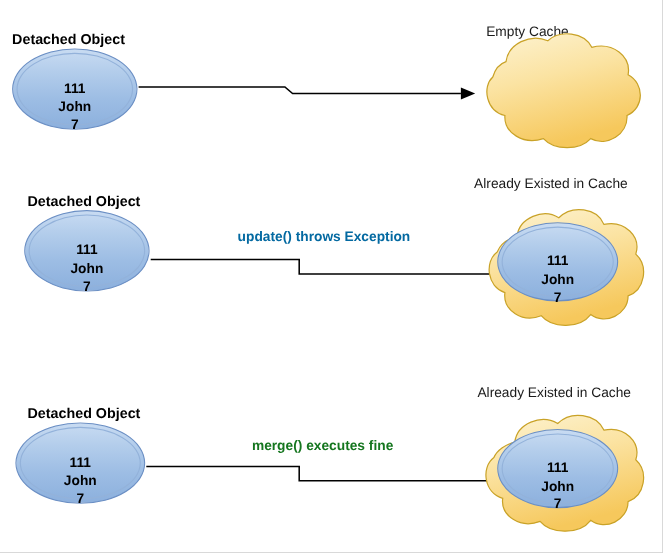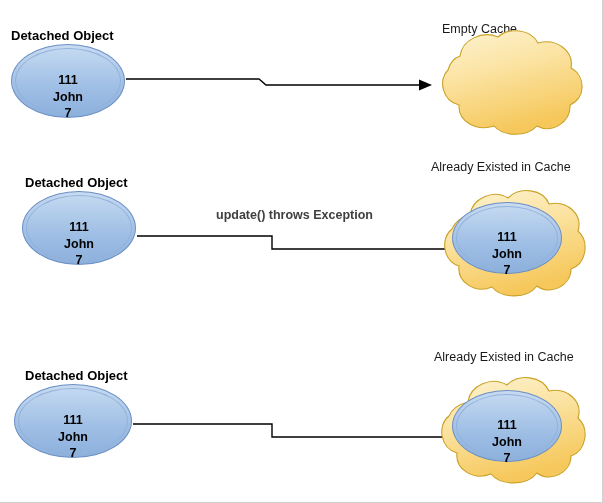--- a/index.html
+++ b/index.html
@@ -41,21 +41,21 @@
     color: #1a1a1a;
     white-space: nowrap;
   }
   .edge-label {
     position: absolute;
     font-size: 12.5px;
     font-weight: bold;
     white-space: nowrap;
   }
   .edge-label.green { color: #15761f; }
-  .edge-label.red   { color: #404040; }
+  .edge-label.red   { color: #0369a1; }
 
   
   .ellipse {
     position: absolute;
     border-radius: 50%;
     background: linear-gradient(to bottom, #c8dbf2 0%, #b3cdeb 28%, #9dbde4 62%, #8cb0dd 100%);
     border: 1px solid #6b8fc4;
     box-sizing: border-box;
   }
   .ellipse:before {
@@ -208,20 +208,21 @@
     <div class="obj-label" style="left:25px; top:28px;">Detached Object</div>
 
     <div class="ellipse" style="left:14px; top:44px; width:118px; height:74px;">
       <div class="ell-text">
         <span class="ell-line">111</span>
         <span class="ell-line">John</span>
         <span class="ell-line">7</span>
       </div>
     </div>
 
+    <div class="edge-label green" style="left:229px; top:58px;">merge() executes fine</div>
 
     <svg class="connector" width="603" height="163">
       <path class="conn-path" d="M 133,84 L 272,84 L 272,97 L 446,97"></path>
       <polygon class="conn-head" points="446,91.5 459,97 446,102.5"></polygon>
     </svg>
 
     <div class="cache-label" style="left:434px; top:10px;">Already Existed in Cache</div>
 
     <div class="cloud-wrap" style="left:424px; top:29px;">
       <svg width="165" height="125" viewBox="0 0 165 125">

